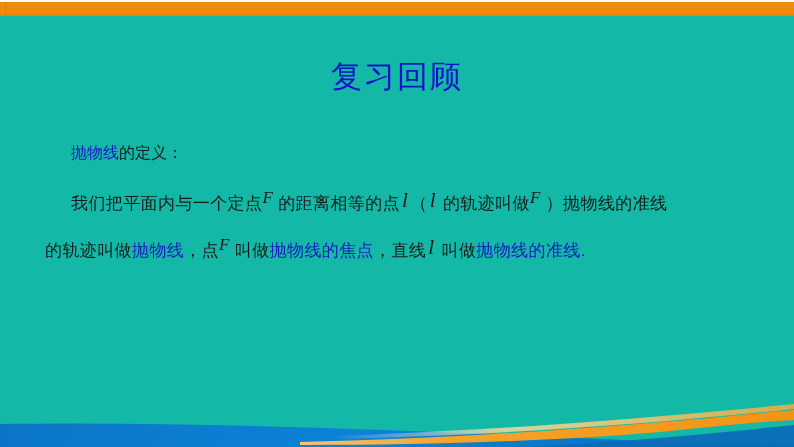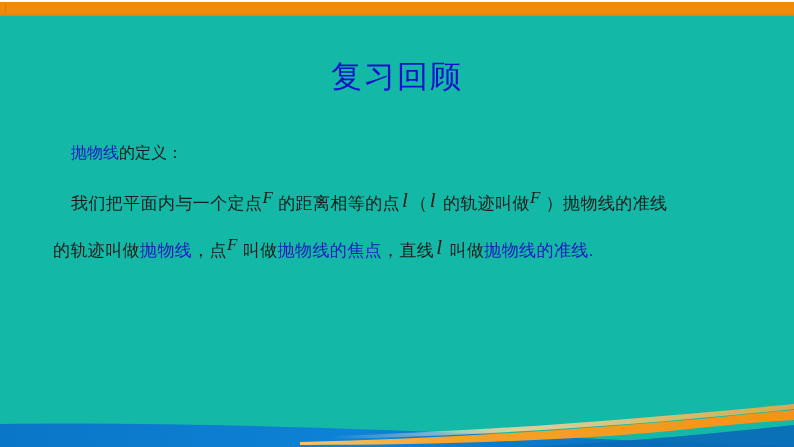--- a/index.html
+++ b/index.html
@@ -98,21 +98,21 @@
   }
   .line-2 {
     position: absolute;
     top: 45px;
     left: 71px;
     letter-spacing: 0.4px;
   }
   .line-3 {
     position: absolute;
     top: 92px;
-    left: 53px;
+    left: 45px;
     letter-spacing: 0.4px;
   }
 
   .blue  { color: #1a1ac0; }
   .black { color: #1a1a1a; }
   .mvar-sup {
     font-family: "Liberation Serif", "DejaVu Serif", serif;
     font-style: italic;
     font-size: 17px;
     vertical-align: 6px;

